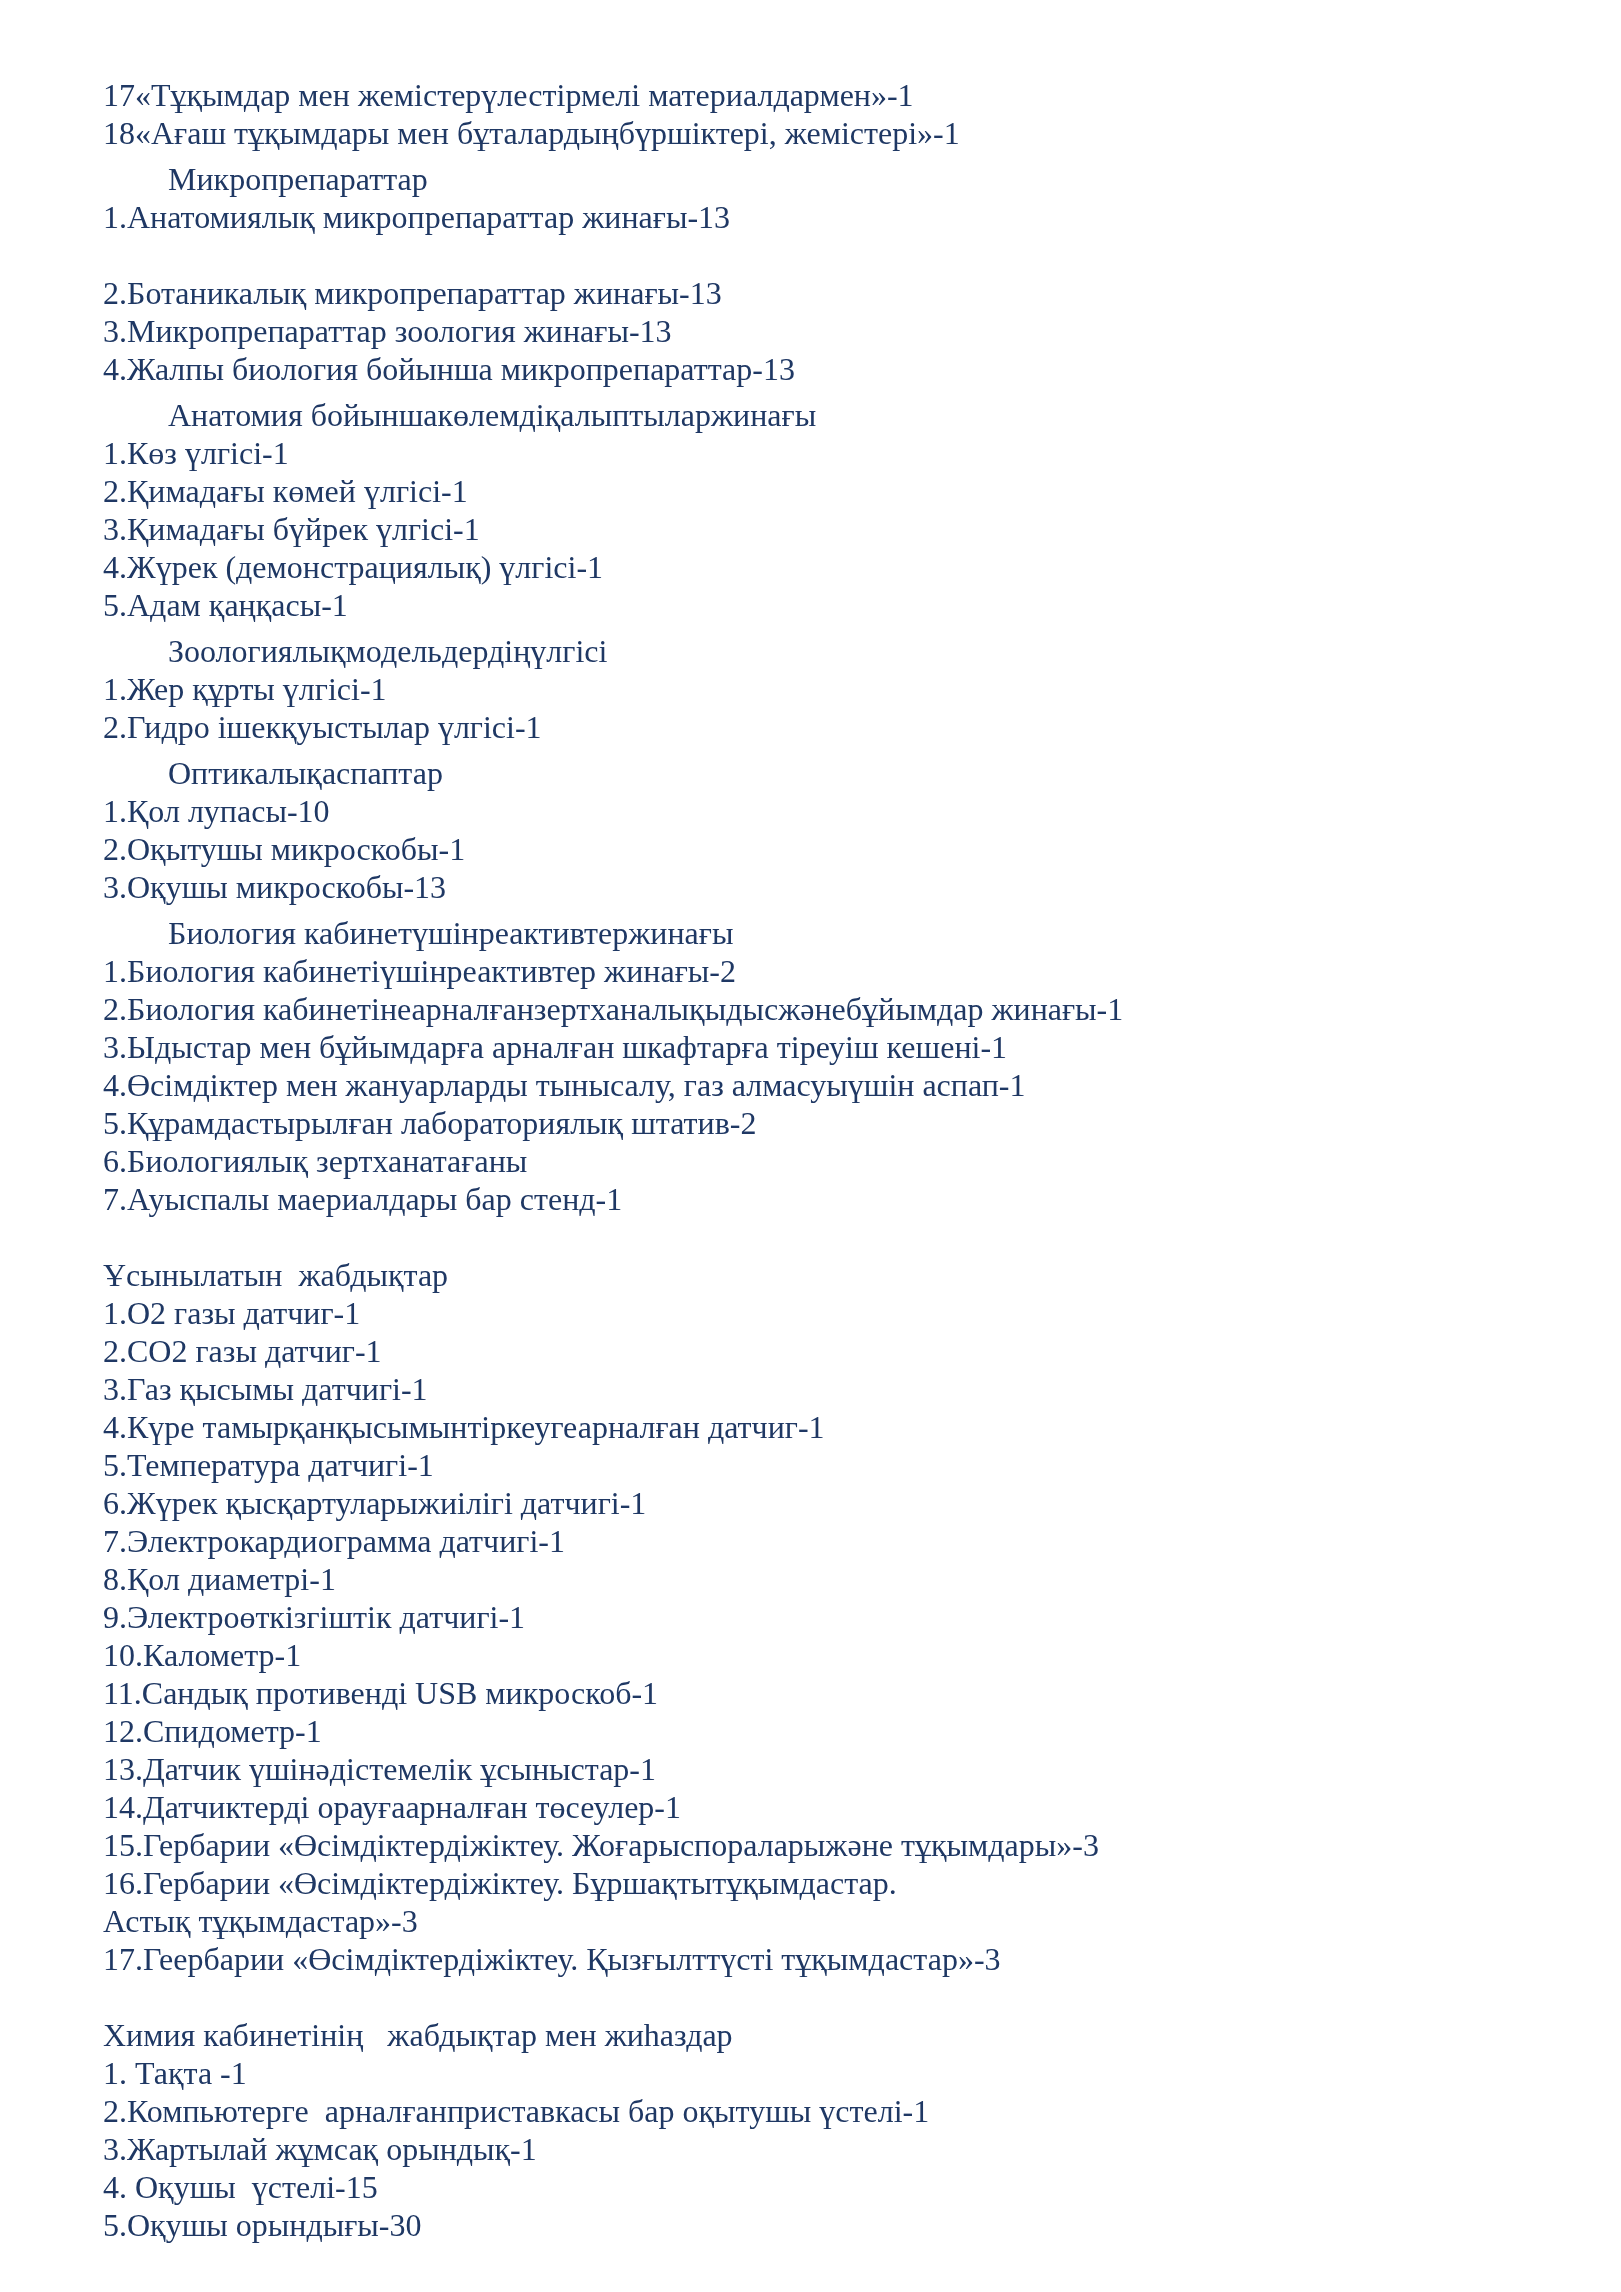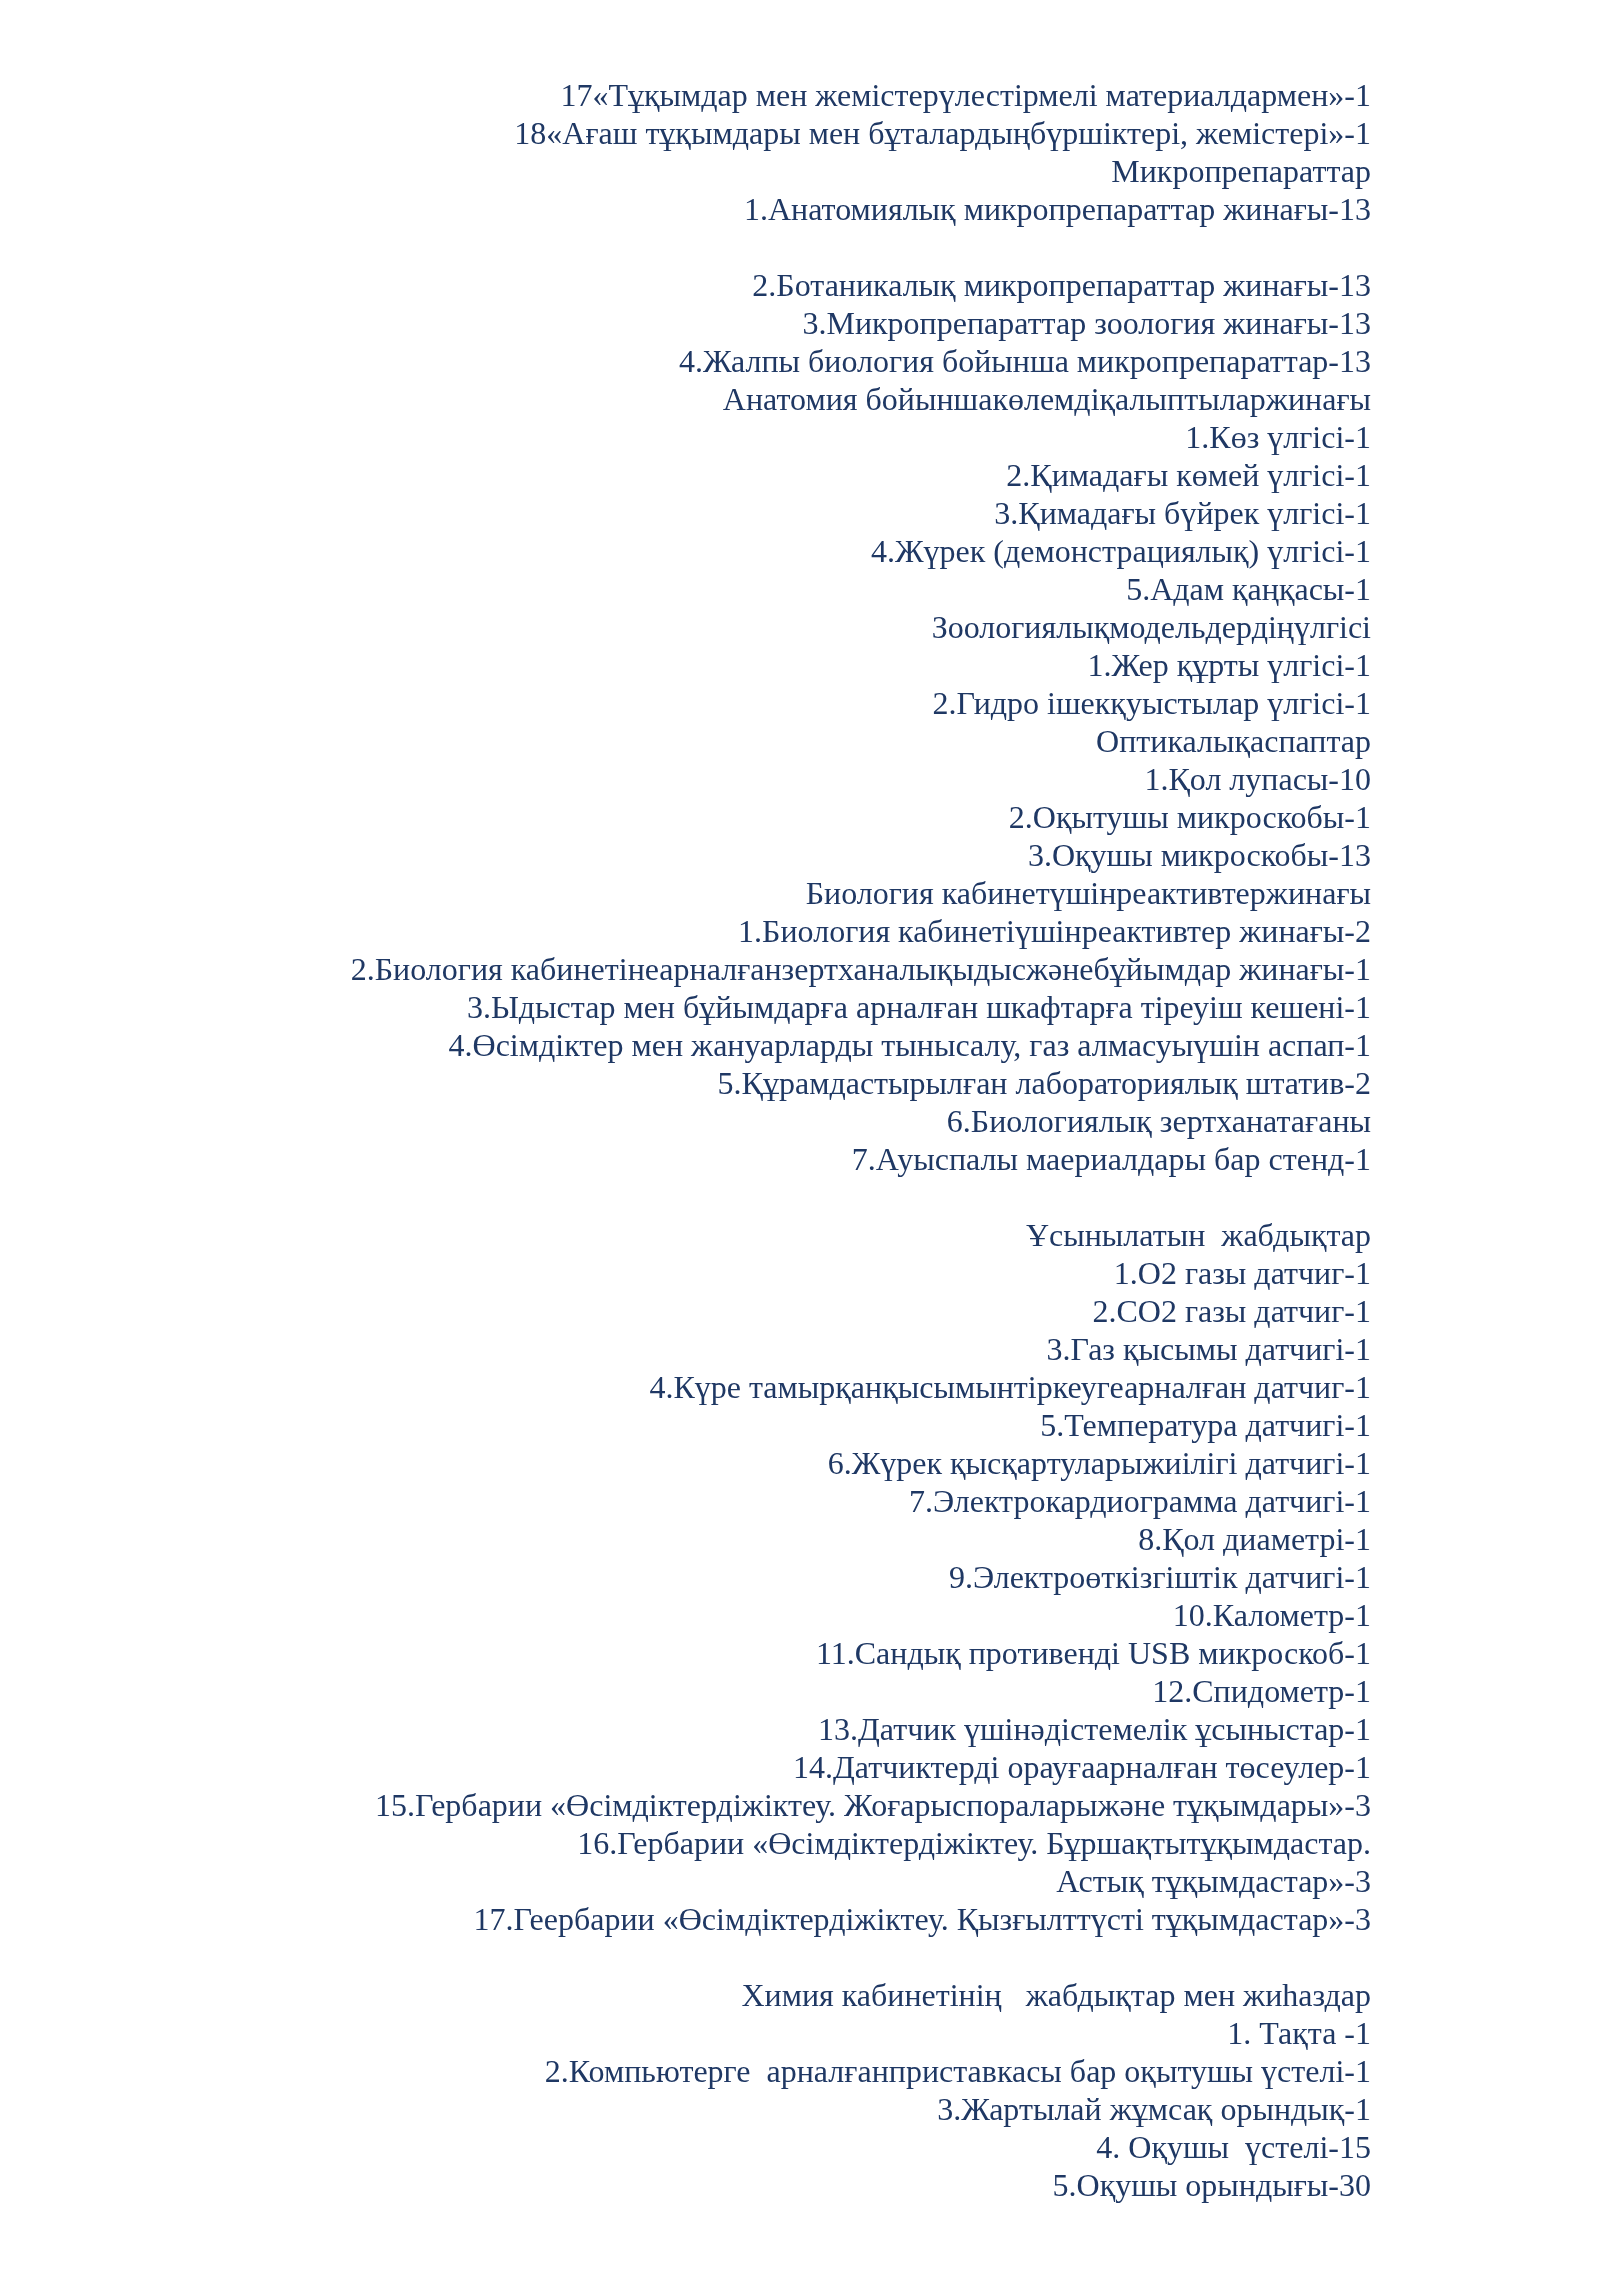--- a/index.html
+++ b/index.html
@@ -7,37 +7,37 @@
     padding: 0;
     background: #ffffff;
   }
   .page {
     position: relative;
     width: 1410px;
     height: 2293px;
     background: #ffffff;
     overflow: hidden;
     font-family: "Liberation Serif", "DejaVu Serif", serif;
-    text-align: right;
   }
   .doc-body {
     position: absolute;
     top: 76px;
     left: 103px;
     right: 39px;
     color: #1f3864;
     font-size: 32px;
     line-height: 38px;
     white-space: pre-wrap;
   }
   .line {
     min-height: 38px;
   }
   .line.indent {
     padding-left: 65px;
+    margin-top: 8px;
   }
   .line.bold {
     font-weight: normal;
   }
 </style>
 </head>
 <body>
 
 <div class="page">
   <div class="doc-body" id="doc-body"><div class="line">17«Тұқымдар мен жемістерүлестірмелі материалдармен»-1</div><div class="line">18«Ағаш тұқымдары мен бұталардыңбүршіктері, жемістері»-1</div><div class="line indent">Микропрепараттар</div><div class="line">1.Анатомиялық микропрепараттар жинағы-13</div><div class="line blank">&nbsp;</div><div class="line">2.Ботаникалық микропрепараттар жинағы-13</div><div class="line">3.Микропрепараттар зоология жинағы-13</div><div class="line">4.Жалпы биология бойынша микропрепараттар-13</div><div class="line indent">Анатомия бойыншакөлемдіқалыптыларжинағы</div><div class="line">1.Көз үлгісі-1</div><div class="line">2.Қимадағы көмей үлгісі-1</div><div class="line">3.Қимадағы бүйрек үлгісі-1</div><div class="line">4.Жүрек (демонстрациялық) үлгісі-1</div><div class="line">5.Адам қаңқасы-1</div><div class="line indent">Зоологиялықмодельдердіңүлгісі</div><div class="line">1.Жер құрты үлгісі-1</div><div class="line">2.Гидро ішекқуыстылар үлгісі-1</div><div class="line indent">Оптикалықаспаптар</div><div class="line">1.Қол лупасы-10</div><div class="line">2.Оқытушы микроскобы-1</div><div class="line">3.Оқушы микроскобы-13</div><div class="line indent">Биология кабинетүшінреактивтержинағы</div><div class="line">1.Биология кабинетіүшінреактивтер жинағы-2</div><div class="line">2.Биология кабинетінеарналғанзертханалықыдысжәнебұйымдар жинағы-1</div><div class="line">3.Ыдыстар мен бұйымдарға арналған шкафтарға тіреуіш кешені-1</div><div class="line">4.Өсімдіктер мен жануарларды тынысалу, газ алмасуыүшін аспап-1</div><div class="line">5.Құрамдастырылған лабораториялық штатив-2</div><div class="line">6.Биологиялық зертханатағаны</div><div class="line">7.Ауыспалы маериалдары бар стенд-1</div><div class="line blank">&nbsp;</div><div class="line">Ұсынылатын  жабдықтар</div><div class="line">1.О2 газы датчиг-1</div><div class="line">2.СО2 газы датчиг-1</div><div class="line">3.Газ қысымы датчигі-1</div><div class="line">4.Күре тамырқанқысымынтіркеугеарналған датчиг-1</div><div class="line">5.Температура датчигі-1</div><div class="line">6.Жүрек қысқартуларыжиілігі датчигі-1</div><div class="line">7.Электрокардиограмма датчигі-1</div><div class="line">8.Қол диаметрі-1</div><div class="line">9.Электроөткізгіштік датчигі-1</div><div class="line">10.Калометр-1</div><div class="line">11.Сандық противенді USB микроскоб-1</div><div class="line">12.Спидометр-1</div><div class="line">13.Датчик үшінәдістемелік ұсыныстар-1</div><div class="line">14.Датчиктерді орауғаарналған төсеулер-1</div><div class="line">15.Гербарии «Өсімдіктердіжіктеу. Жоғарыспораларыжәне тұқымдары»-3</div><div class="line">16.Гербарии «Өсімдіктердіжіктеу. Бұршақтытұқымдастар.</div><div class="line">Астық тұқымдастар»-3</div><div class="line">17.Геербарии «Өсімдіктердіжіктеу. Қызғылттүсті тұқымдастар»-3</div><div class="line blank">&nbsp;</div><div class="line bold">Химия кабинетінің   жабдықтар мен жиһаздар</div><div class="line">1. Тақта -1</div><div class="line">2.Компьютерге  арналғанприставкасы бар оқытушы үстелі-1</div><div class="line">3.Жартылай жұмсақ орындық-1</div><div class="line">4. Оқушы  үстелі-15</div><div class="line">5.Оқушы орындығы-30</div></div>

